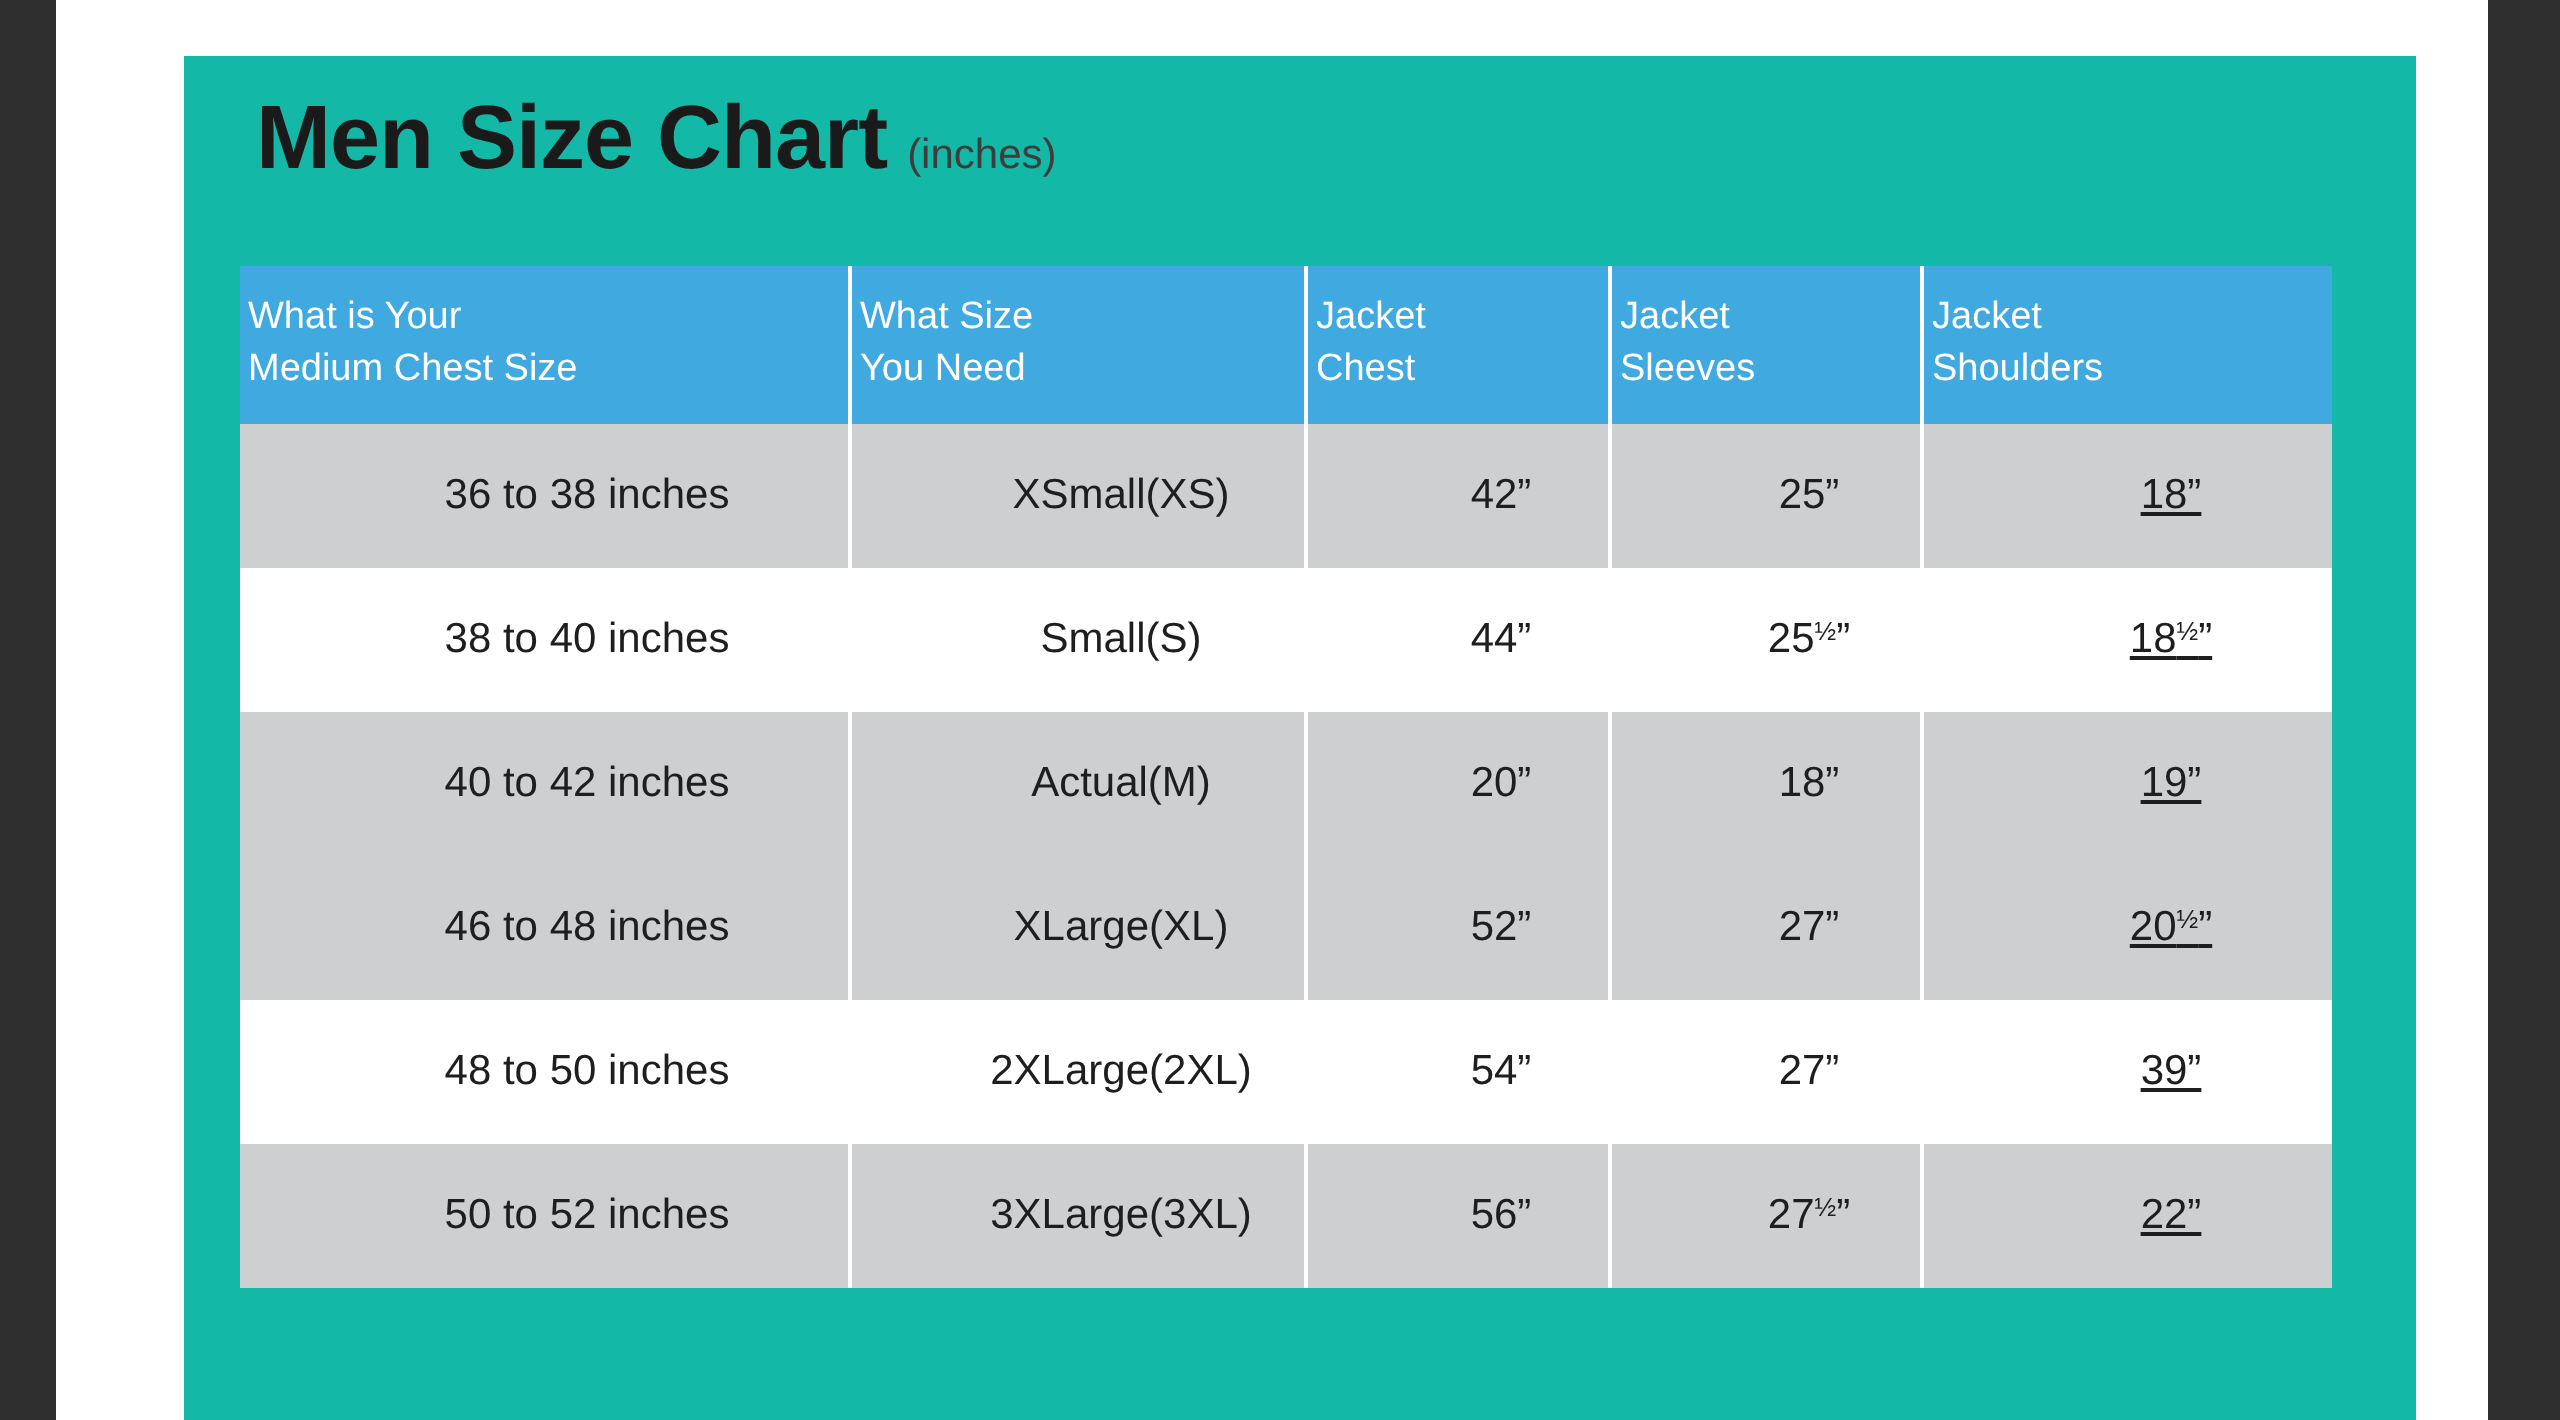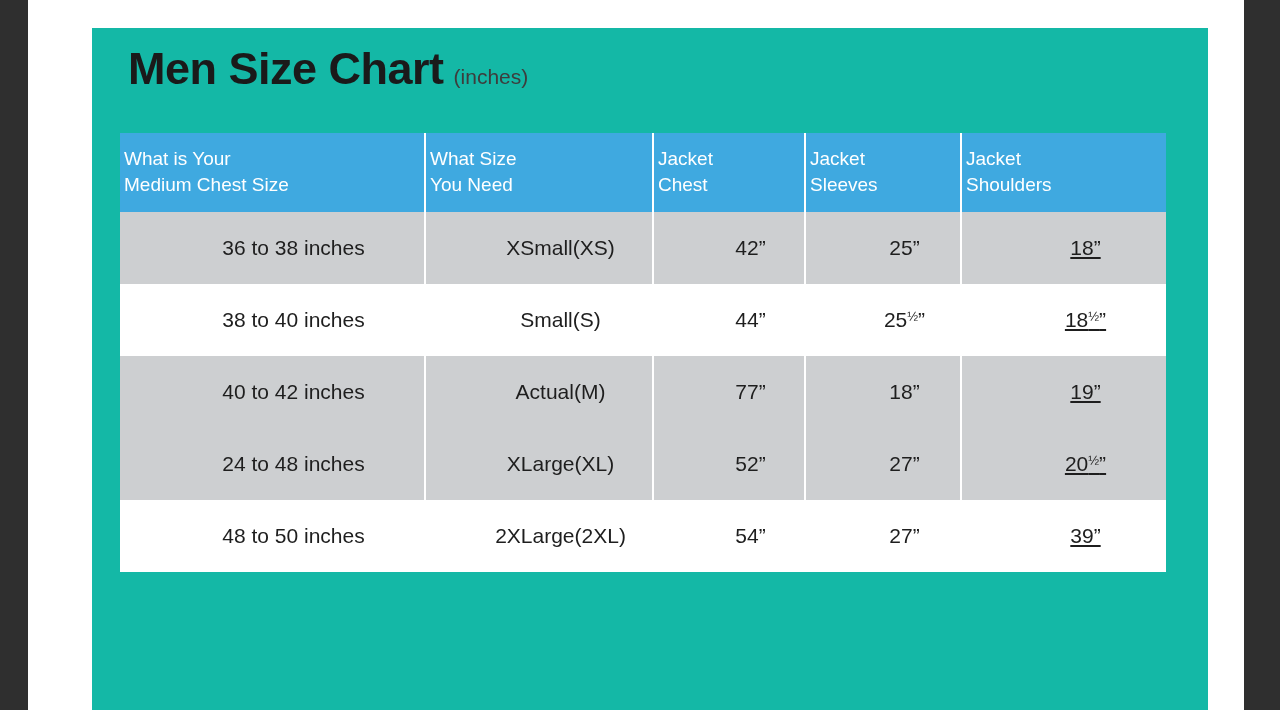--- a/index.html
+++ b/index.html
@@ -187,37 +187,44 @@
           <tr class="plain">
             <td>38 to 40 inches</td>
             <td>Small(S)</td>
             <td>44”</td>
             <td>25<span class="frac">½</span>”</td>
             <td>18<span class="frac">½</span>”</td>
           </tr>
           <tr class="shade">
             <td>40 to 42 inches</td>
             <td>Actual(M)</td>
-            <td>77”</td>
+            <td>20”</td>
             <td>18”</td>
             <td>19”</td>
           </tr>
           <tr class="shade">
-            <td>24 to 48 inches</td>
+            <td>46 to 48 inches</td>
             <td>XLarge(XL)</td>
             <td>52”</td>
             <td>27”</td>
             <td>20<span class="frac">½</span>”</td>
           </tr>
           <tr class="plain">
             <td>48 to 50 inches</td>
             <td>2XLarge(2XL)</td>
             <td>54”</td>
             <td>27”</td>
             <td>39”</td>
           </tr>
+          <tr class="shade">
+            <td>50 to 52 inches</td>
+            <td>3XLarge(3XL)</td>
+            <td>56”</td>
+            <td>27<span class="frac">½</span>”</td>
+            <td>22”</td>
+          </tr>
         </tbody>
       </table>
 
       <div class="sep"></div>
     </div>
   </div>
 </div>
 
 </body></html>

